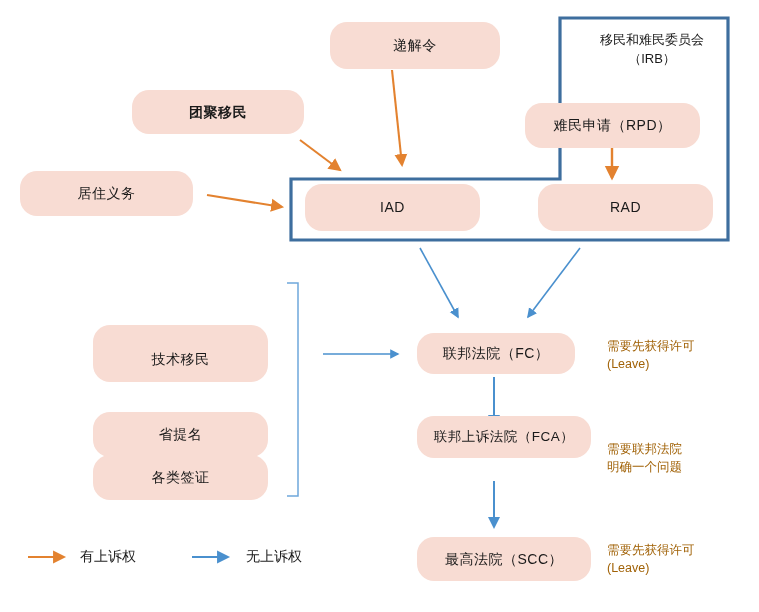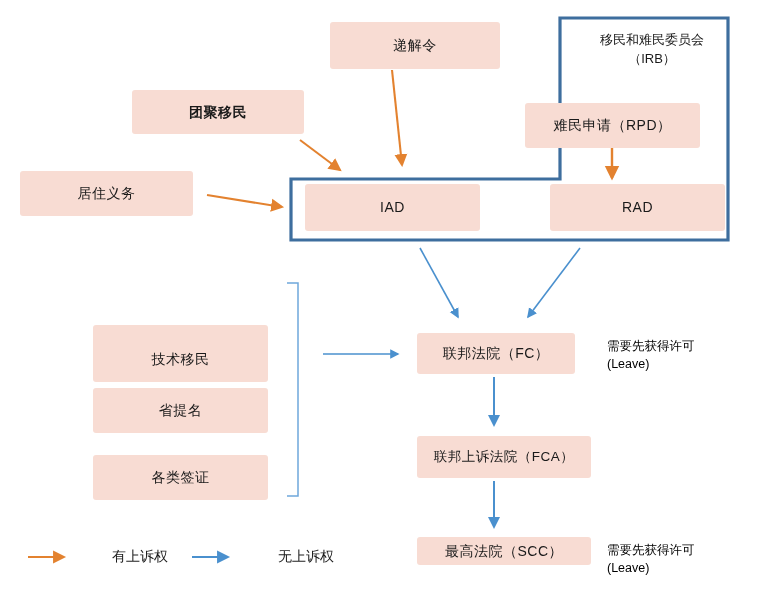--- a/index.html
+++ b/index.html
@@ -11,21 +11,21 @@
     position: relative;
     width: 759px;
     height: 612px;
     background: #ffffff;
     font-family: "Liberation Sans", "DejaVu Sans", sans-serif;
     overflow: hidden;
   }
   .node {
     position: absolute;
     background: #F8DCD3;
-    border-radius: 3px;
+    border-radius: 17px;
     display: flex;
     align-items: center;
     justify-content: center;
     color: #1a1a1a;
     font-size: 14px;
     letter-spacing: 0.5px;
     box-sizing: border-box;
     text-align: center;
     line-height: 1.2;
   }
@@ -33,31 +33,30 @@
   .irb-title {
     position: absolute;
     color: #1a1a1a;
     font-size: 13px;
     line-height: 1.45;
     white-space: pre-line;
     text-align: center;
   }
   .side-note {
     position: absolute;
-    color: #000000;
+    color: #a16207;
     font-size: 12.5px;
     line-height: 1.4;
     white-space: pre-line;
     text-align: left;
   }
   .legend-label {
     position: absolute;
     color: #1a1a1a;
     font-size: 14px;
-    margin-left: 32px;
   }
   svg.overlay {
     position: absolute;
     left: 0;
     top: 0;
     width: 759px;
     height: 612px;
     pointer-events: none;
   }
   svg.overlay * { pointer-events: auto; }
@@ -119,55 +118,57 @@
 （IRB）</div>
 
   <div class="node" style="left:305px; top:184px; width:175px; height:47px;">
     <span>IAD</span>
   </div>
 
   <div class="node" style="left:525px; top:103px; width:175px; height:45px;">
     <span>难民申请（RPD）</span>
   </div>
 
-  <div class="node" style="left:550px; top:184px; width:175px; height:47px;">
+  <div class="node" style="left:538px; top:184px; width:175px; height:47px;">
     <span>RAD</span>
   </div>
 
   <div class="node" style="left:93px; top:278px; width:175px; height:45px;margin-top:47px;">
     <span>投资移民</span>
   </div>
 
   <div class="node" style="left:93px; top:337px; width:175px; height:45px;">
     <span>技术移民</span>
   </div>
 
-  <div class="node" style="left:93px; top:388px; width:175px; height:45px;">
+  <div class="node" style="left:93px; top:412px; width:175px; height:45px;">
     <span>省提名</span>
   </div>
 
   <div class="node" style="left:93px; top:455px; width:175px; height:45px;">
     <span>各类签证</span>
   </div>
 
   <div class="node" style="left:417px; top:333px; width:158px; height:41px;">
     <span>联邦法院（FC）</span>
   </div>
 
-  <div class="node small-lbl" style="left:417px; top:436px; width:174px; height:42px;">
+  <div class="node small-lbl" style="left:417px; top:416px; width:174px; height:42px;">
     <span>联邦上诉法院（FCA）</span>
   </div>
 
-  <div class="node" style="left:417px; top:537px; width:174px; height:28px;">
+  <div class="node" style="left:417px; top:537px; width:174px; height:44px;">
     <span>最高法院（SCC）</span>
   </div>
 
   <div class="side-note" style="left:607px; top:338px; width:145px;">需要先获得许可
 (Leave)</div>
 
+  <div class="side-note" style="left:607px; top:441px; width:145px;">需要联邦法院
+明确一个问题</div>
 
   <div class="side-note" style="left:607px; top:542px; width:145px;">需要先获得许可
 (Leave)</div>
 
   <div class="legend-label" style="left:80px; top:548px;">有上诉权</div>
 
   <div class="legend-label" style="left:246px; top:548px;">无上诉权</div>
 
 </div>
 

